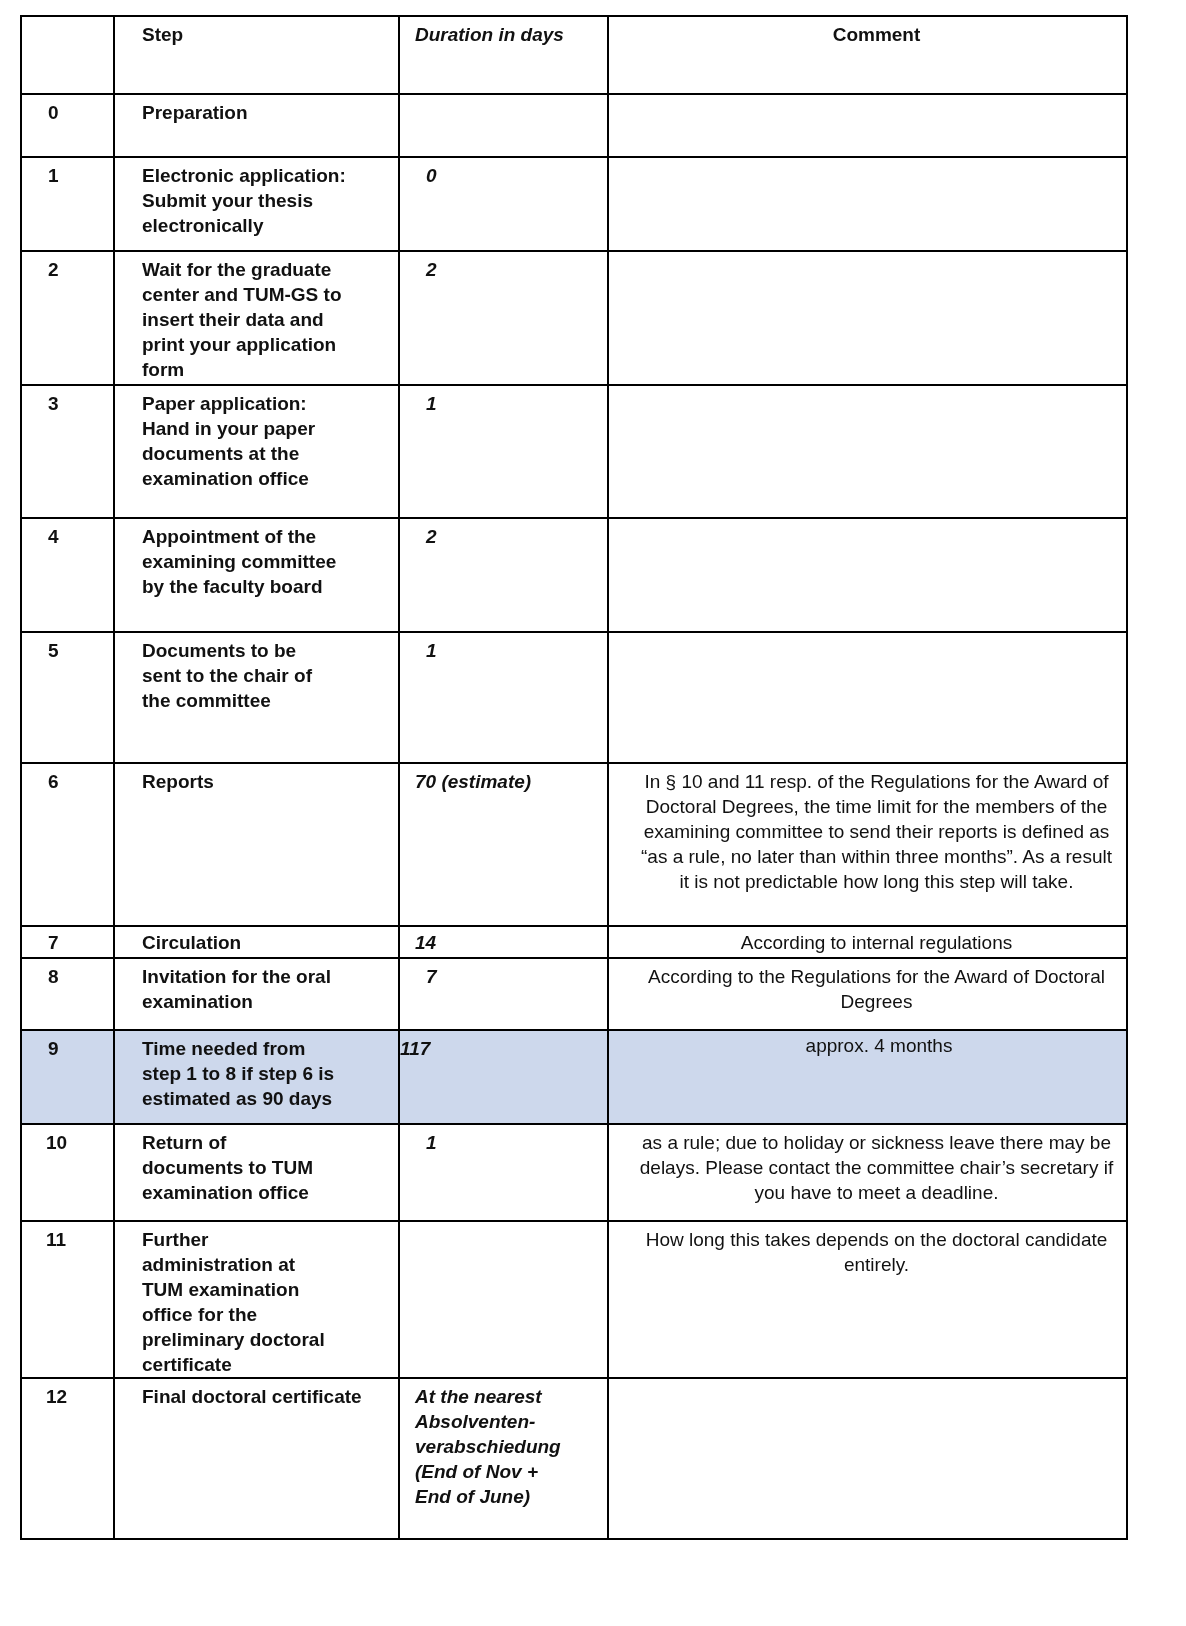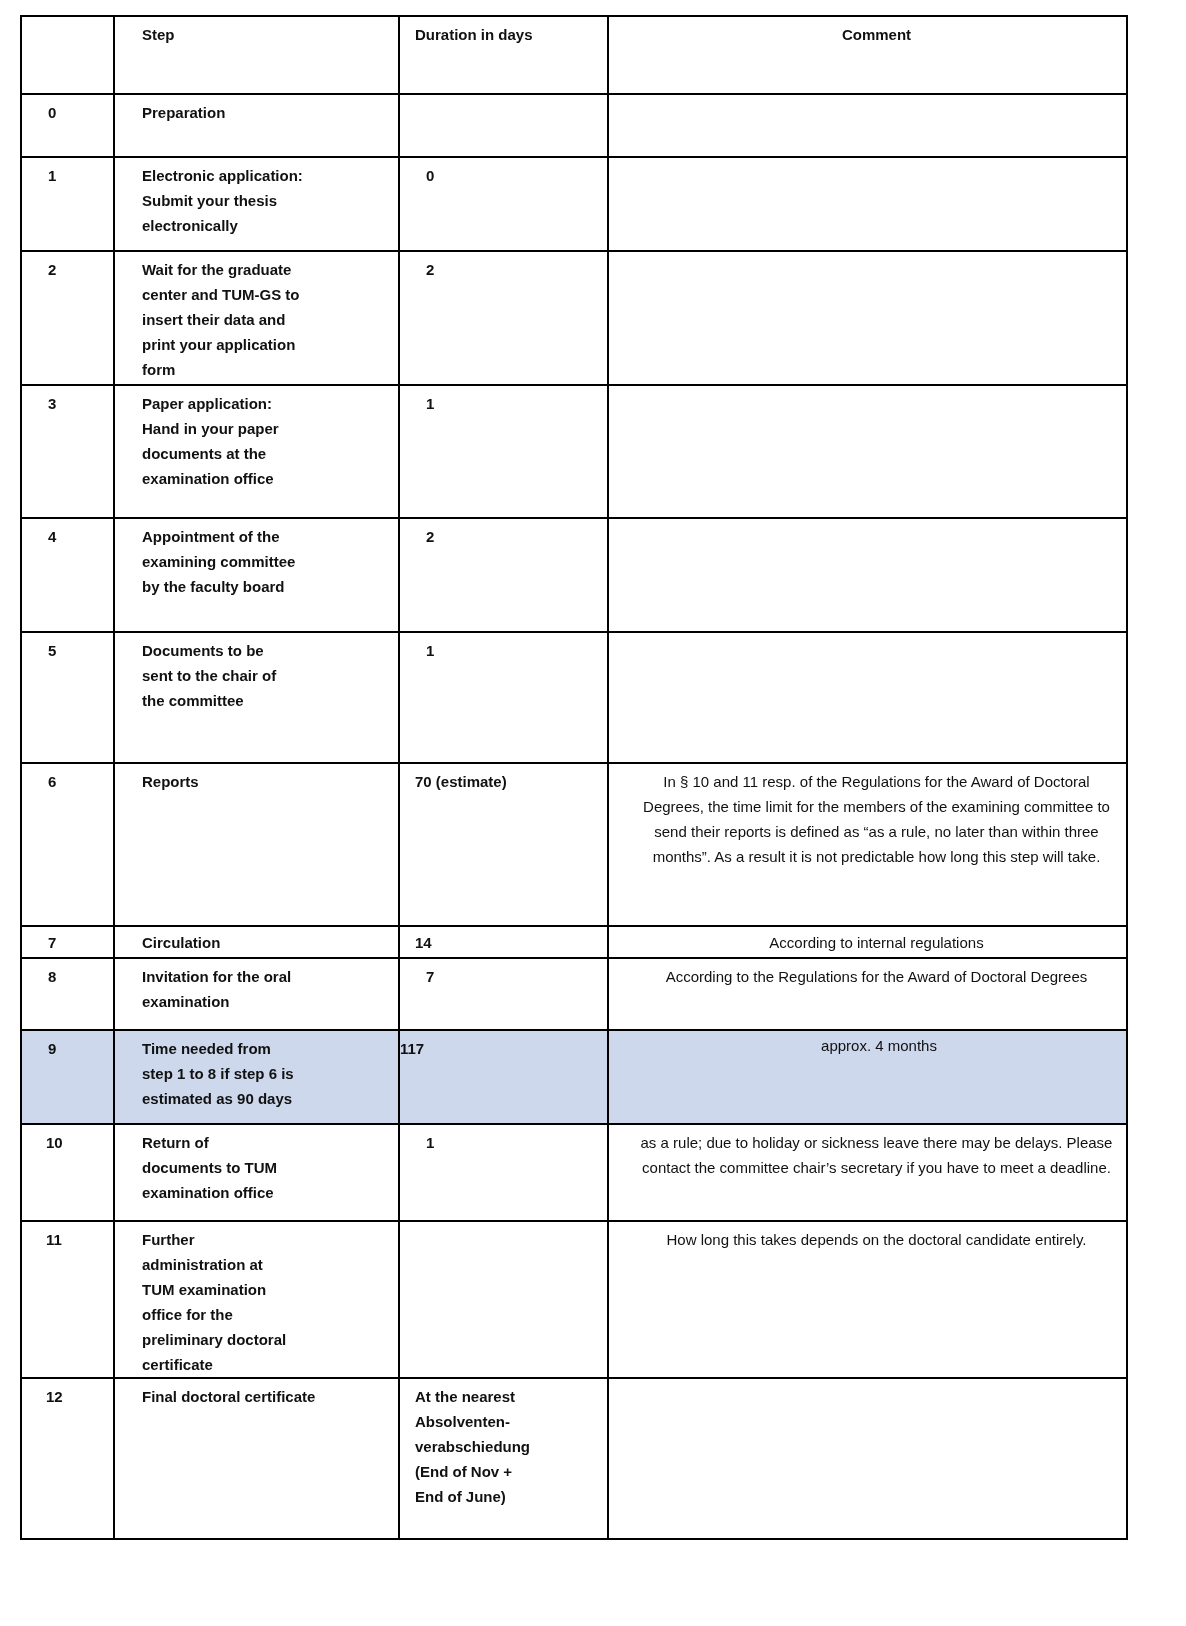--- a/index.html
+++ b/index.html
@@ -9,30 +9,30 @@
     width: 1106px;
     border-collapse: collapse;
     table-layout: fixed;
     font-family: "Liberation Sans", sans-serif;
     color: #111;
   }
   .tbl td {
     border: 2px solid #000;
     vertical-align: top;
     padding: 0;
-    font-size: 15px;
+    font-size: 19px;
     line-height: 25px;
   }
   .tbl col.c1 { width: 93px; }
   .tbl col.c2 { width: 285px; }
   .tbl col.c3 { width: 209px; }
   .tbl col.c4 { width: 519px; }
   .num { padding: 5px 0 0 26px !important; font-weight: bold; }
   .step { padding: 5px 8px 0 27px !important; font-weight: bold; white-space: pre-line; }
-  .dur { padding: 5px 6px 0 15px !important; font-weight: bold; white-space: pre-line; }
+  .dur { padding: 5px 6px 0 15px !important; font-weight: bold; white-space: pre-line; font-style: italic; }
   .dur.ind { padding-left: 26px !important; }
   .dur.flush { padding-left: 0 !important; }
   .cmt { padding: 5px 8px 0 26px !important; font-weight: normal; text-align: center; }
   .cmt.ind { padding-left: 31px !important; margin-left: 28px; }
   .hl td { background: #cdd8ec; }
 </style>
 </head>
 <body>
 
 <table class="tbl">

